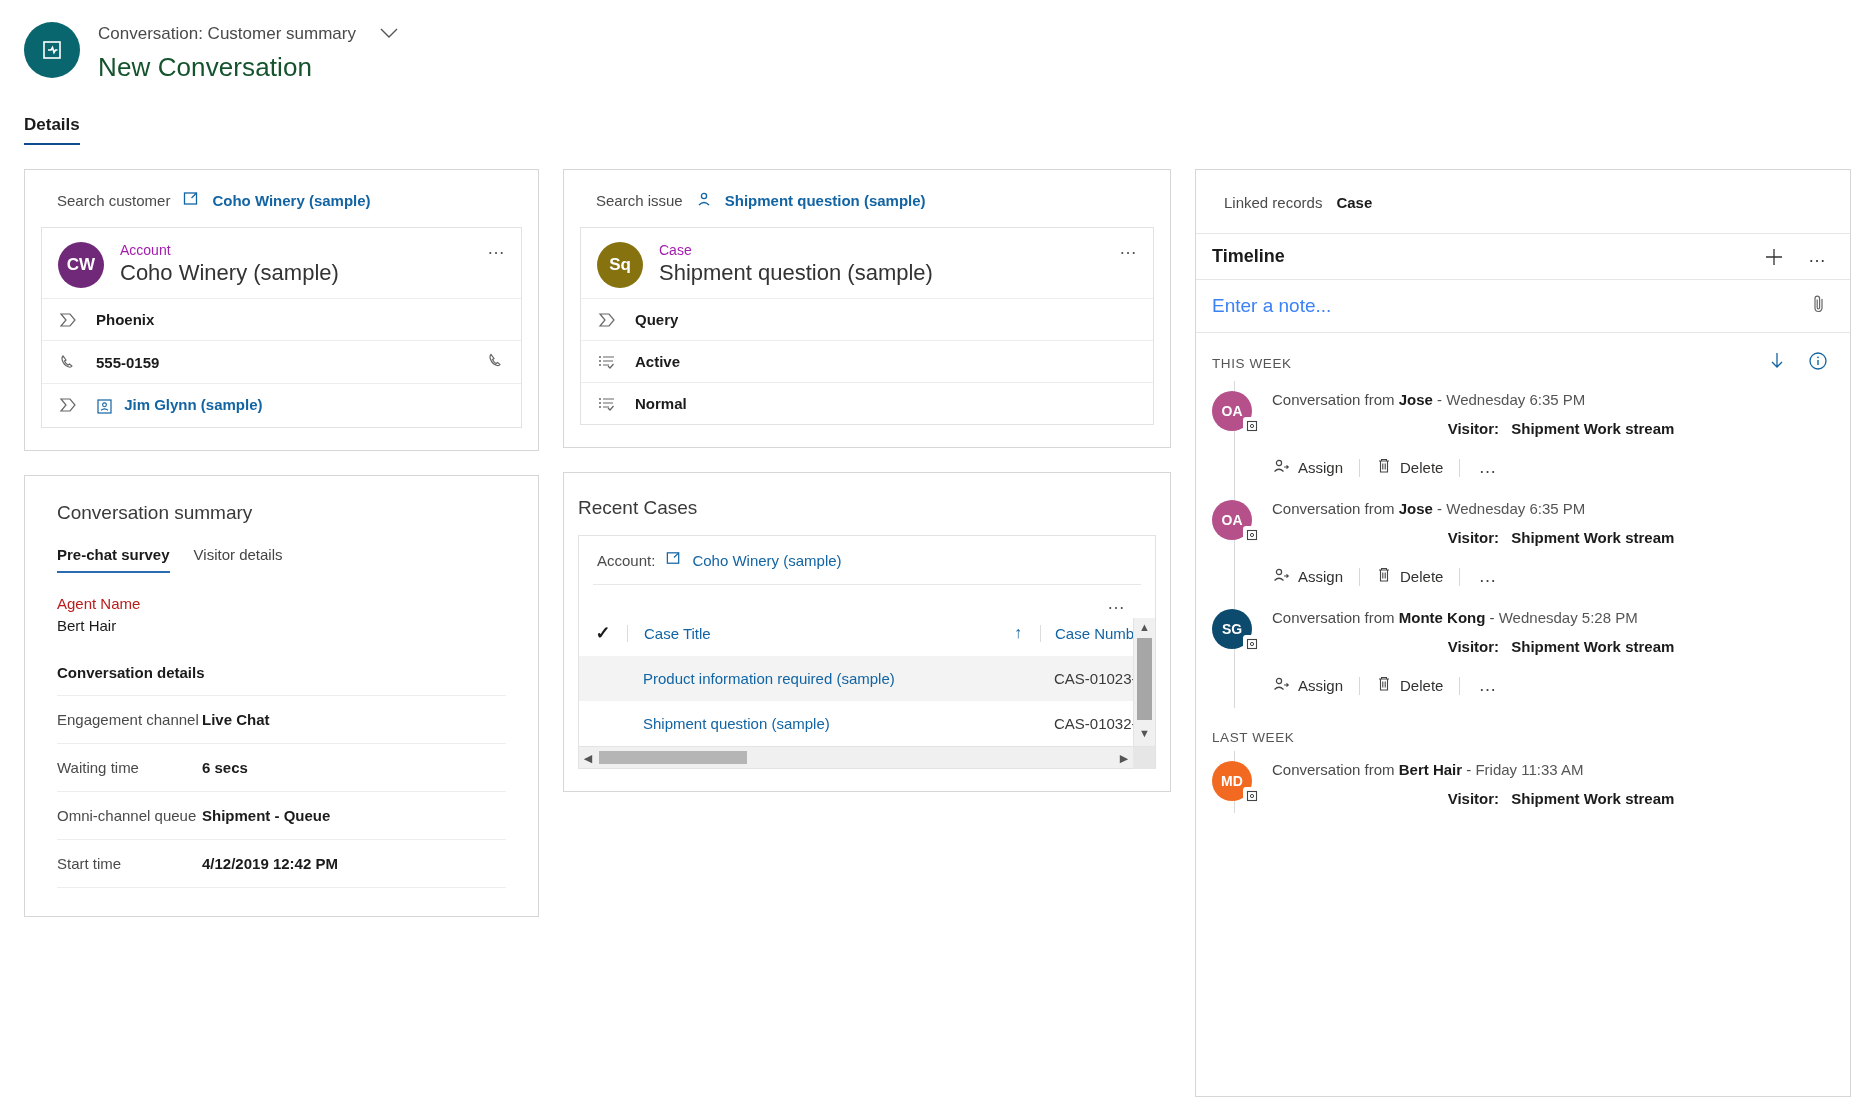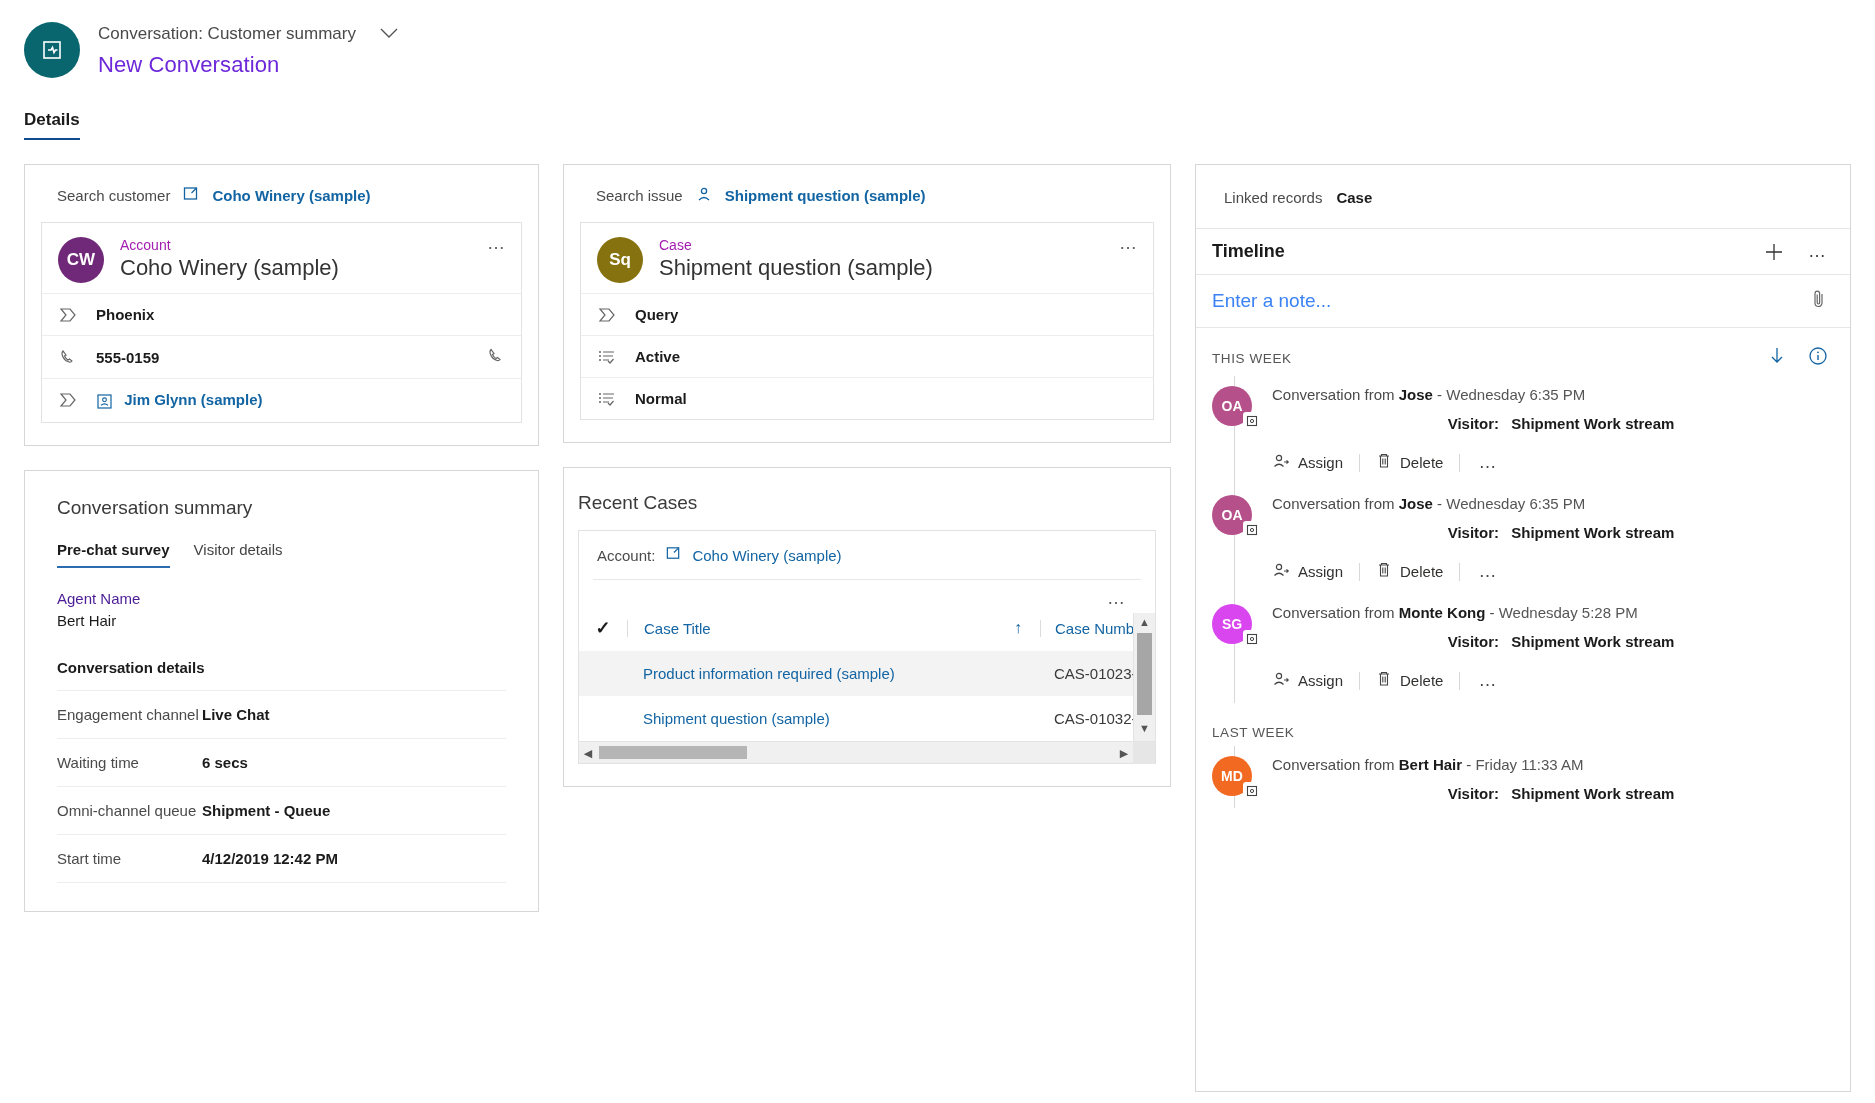--- a/index.html
+++ b/index.html
@@ -17,21 +17,21 @@
   .hdr { display: flex; align-items: flex-start; padding: 22px 0 0 24px; }
   .hdr-badge {
     width: 56px; height: 56px; border-radius: 50%;
     background: #09666f; flex: 0 0 56px;
     display: flex; align-items: center; justify-content: center;
   }
   .hdr-badge svg { display:block; }
   .hdr-txt { margin-left: 18px; padding-top: 2px; }
   .hdr-sub { font-size: 17px; color: #4a4a4a; display: flex; align-items: center; gap: 24px; }
   .chev { display:inline-block; }
-  .hdr-title { font-size: 22px; color: #6d28d9; margin-top: 8px; letter-spacing: .1px; }
+  .hdr-title { font-size: 26px; color: #14532d; margin-top: 8px; letter-spacing: .1px; }
 
   
   .tabs { margin: 32px 0 0 24px; }
   .tab { font-size: 17px; font-weight: bold; color: #1b1b1b; padding-bottom: 8px;
          border-bottom: 2px solid #0f4b8f; display: inline-block; }
 
   
   .cols { display: flex; gap: 24px; padding: 24px 24px 0 24px; align-items: flex-start; }
   .col-l { width: 515px; flex: 0 0 515px; }
   .col-m { width: 608px; flex: 0 0 608px; }
@@ -61,21 +61,21 @@
   .erow .val.link { color: #1264a3; font-weight: bold; }
   .erow .trail { position: absolute; right: 16px; top: 50%; transform: translateY(-50%); }
   .inline-ico { display:inline-flex; vertical-align: middle; margin-right: 7px; }
 
   
   .cs-title { font-size: 19px; color: #3a3a3a; padding: 26px 0 0 32px; }
   .cs-tabs { display: flex; gap: 24px; padding: 22px 0 0 32px; font-size: 15px; }
   .cs-tab { padding-bottom: 8px; color: #444; }
   .cs-tab.active { font-weight: bold; color: #1b1b1b; border-bottom: 2px solid #2b6cb0; }
   .cs-field { padding: 22px 0 0 32px; }
-  .cs-field .k { font-size: 15px; color: #4c1d95; }
+  .cs-field .k { font-size: 15px; color: #b91c1c; }
   .cs-field .v { font-size: 15px; color: #1b1b1b; margin-top: 5px; }
   .cs-sub { font-size: 15px; font-weight: bold; color: #1b1b1b; padding: 30px 0 0 32px; }
   .kv { display: flex; margin: 0 32px; padding: 15px 0; border-top: 1px solid #ededed; font-size: 15px; }
   .kv:first-of-type { border-top: 1px solid #ededed; }
   .kv .k { width: 145px; flex: 0 0 145px; color: #4a4a4a; }
   .kv .v { font-weight: bold; color: #1b1b1b; }
   .kv-end { margin: 0 32px; border-top: 1px solid #ededed; }
   .pad-b { height: 28px; }
 
   
@@ -525,21 +525,21 @@
                 <span class="act-more">…</span>
               </div>
             </div>
           </div>
         </div>
 
         <div class="item">
           <div class="rail"></div>
           <div class="item-row">
             <div class="av-wrap">
-              <div class="av" style="background:#d946ef">SG</div>
+              <div class="av" style="background:#0c4a6e">SG</div>
               <div class="av-badge">
                 <svg width="14" height="14" viewBox="0 0 14 14">
                     <rect x="2.5" y="2.5" width="9" height="9" stroke="#444" stroke-width="1.1" fill="#fff"></rect>
                     <circle cx="7" cy="7" r="1.6" stroke="#444" stroke-width="1" fill="none"></circle>
                   </svg>
               </div>
             </div>
             <div class="item-body">
               <div class="item-line1">
                 <span>Conversation from</span>

